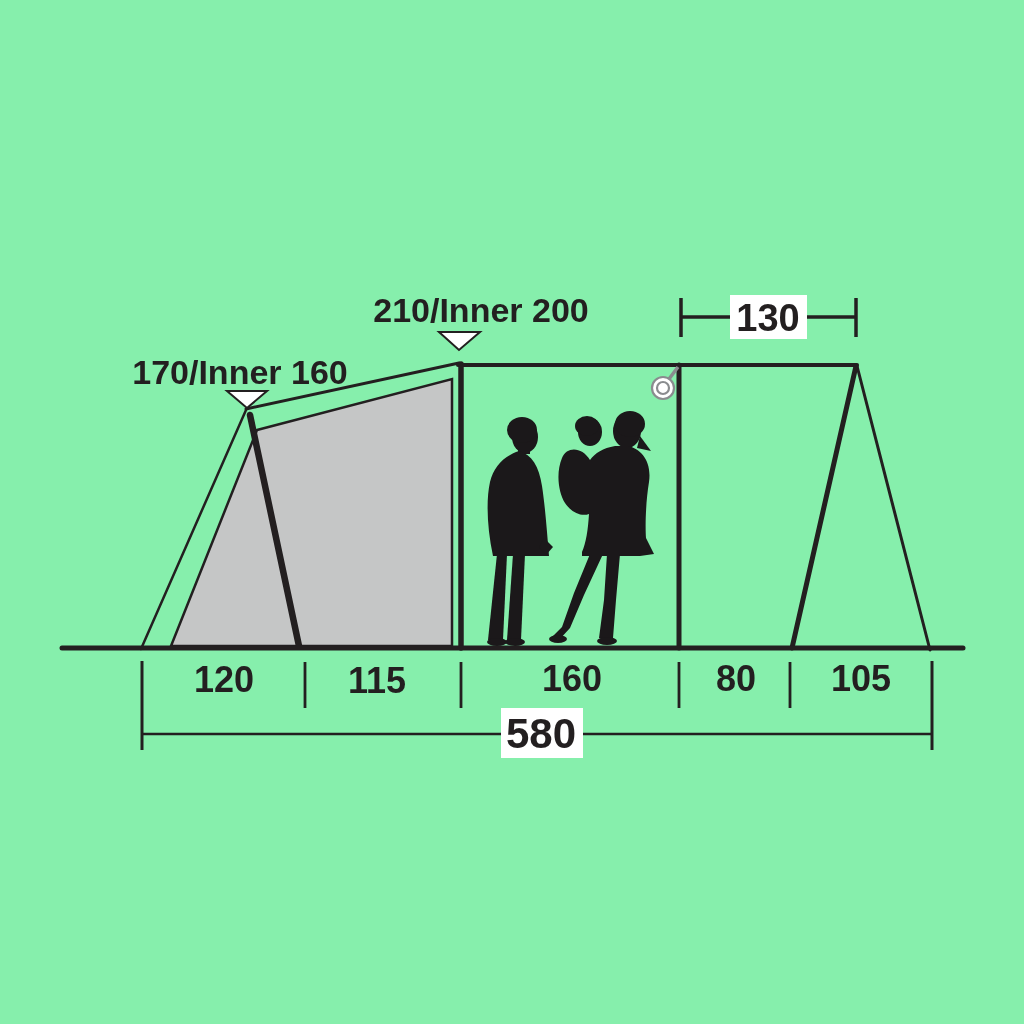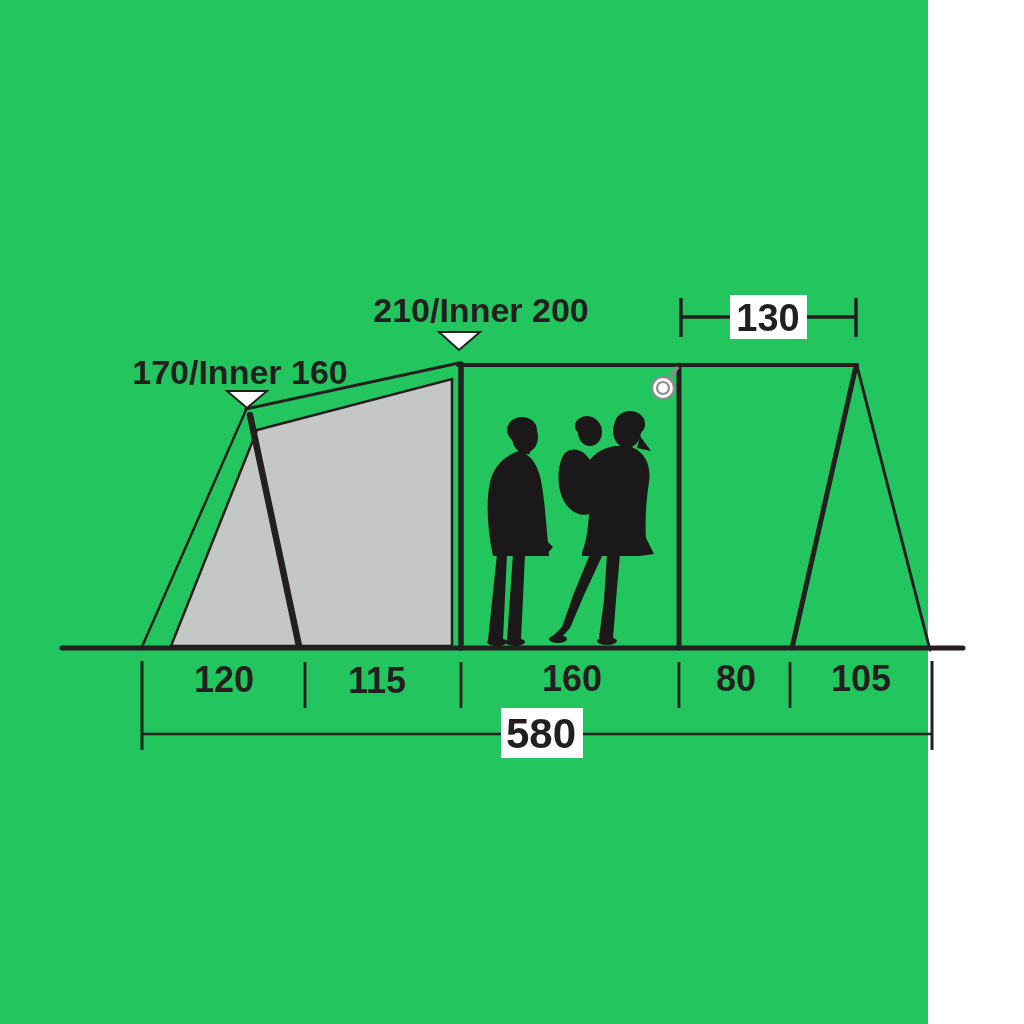--- a/index.html
+++ b/index.html
@@ -6,23 +6,23 @@
     margin: 0;
     padding: 0;
     background: #ffffff;
     width: 1024px;
     height: 1024px;
     overflow: hidden;
     font-family: "Liberation Sans", sans-serif;
   }
   .stage {
     position: relative;
-    width: 928px;
+    width: 1024px;
     height: 1024px;
-    background: #22c55e;
+    background: #86efac;
   }
   svg { position: absolute; inset: 0; display: block; }
   .dim-text {
     font-family: "Liberation Sans", sans-serif;
     font-weight: bold;
   }
 </style>
 </head>
 <body>
 

